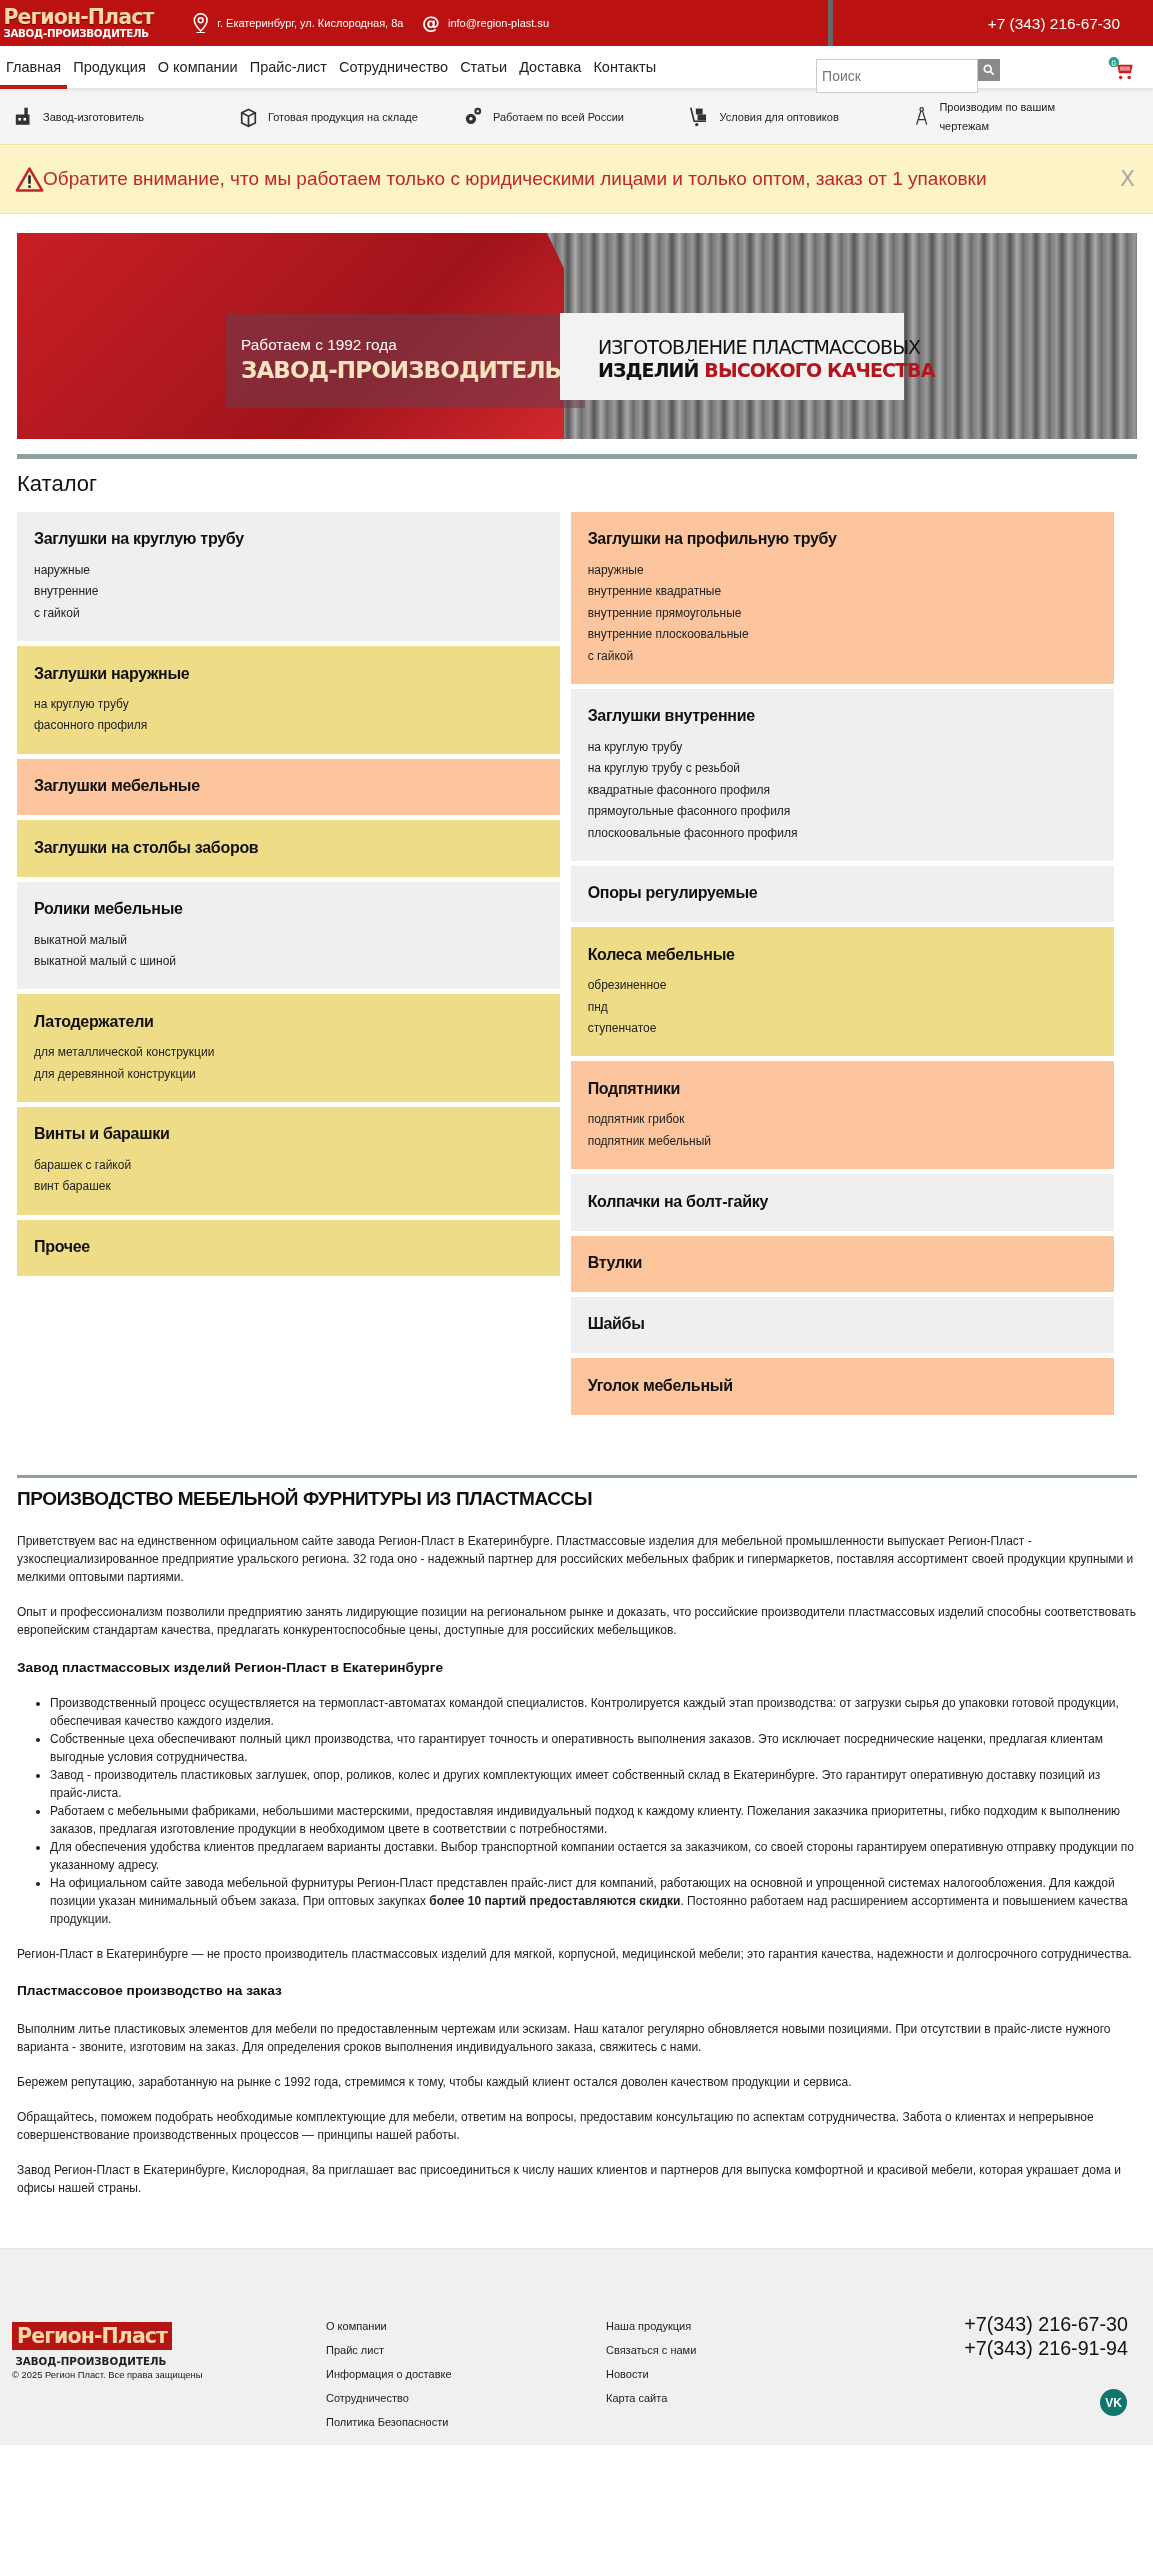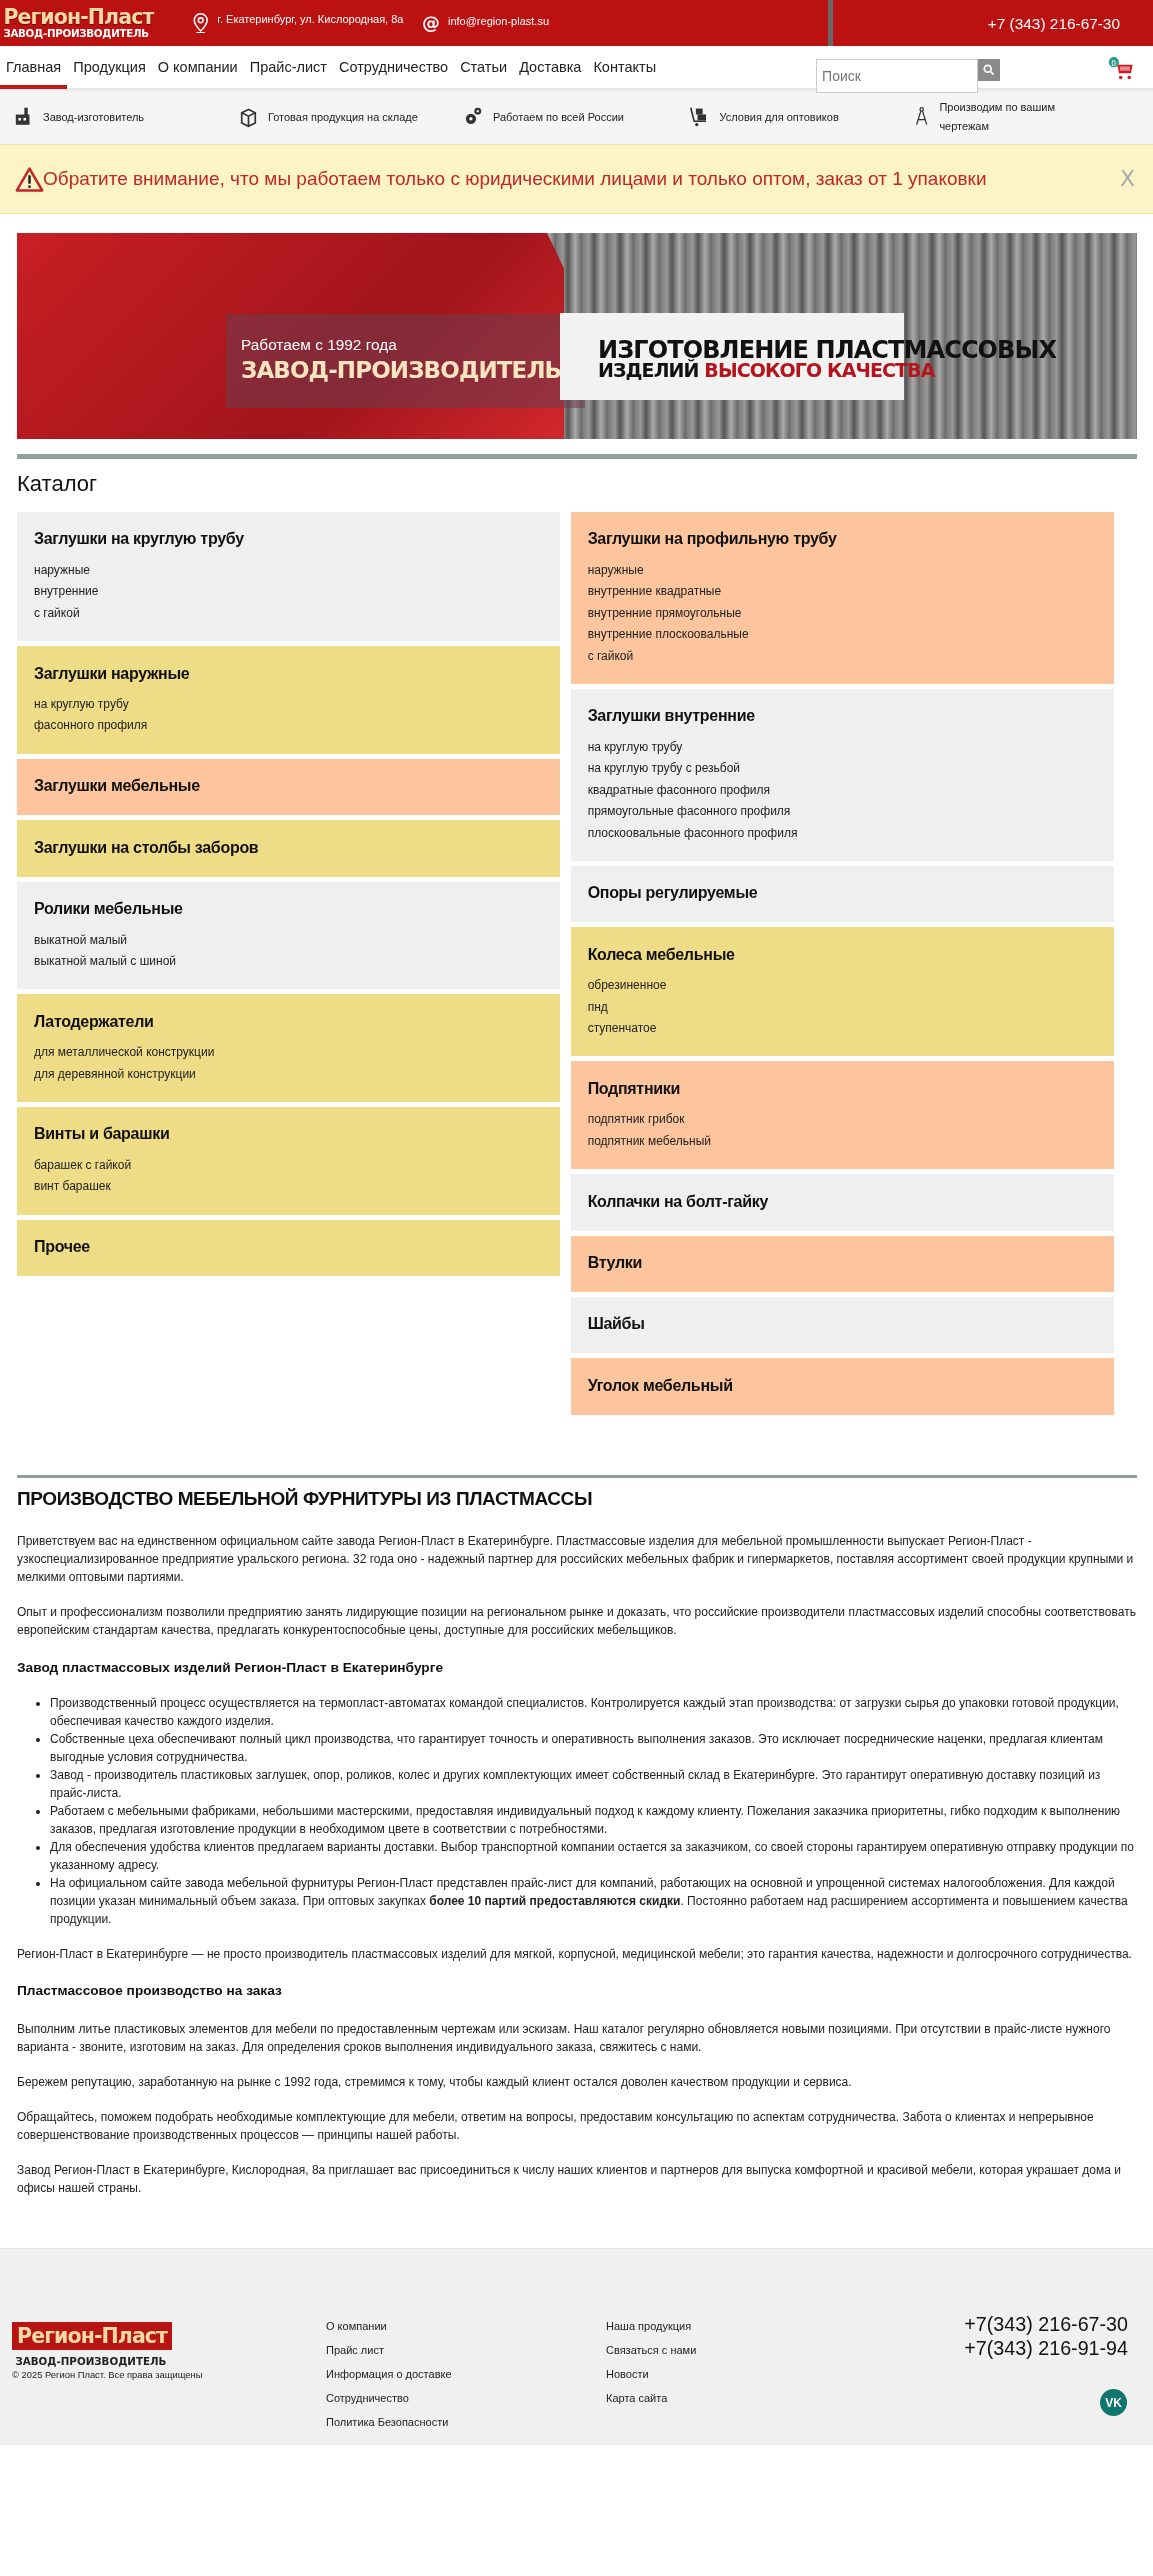--- a/index.html
+++ b/index.html
@@ -2,21 +2,21 @@
 <html style="font-size:13.7px"><head>
 <meta charset="utf-8">
 <style>
 *{box-sizing:border-box;margin:0;padding:0}
 body{width:1154px;font-family:"Liberation Sans",sans-serif;color:#222;background:#fff;position:relative}
 a{color:inherit;text-decoration:none}
 .topbar{height:46px;background:#bb1111;display:flex;align-items:center;position:relative}
 .logo{margin-left:3.4px;width:171px}
 .logo .l1{font-family:"DejaVu Sans",sans-serif;font-weight:bold;font-size:20.5px;color:#f7d9a8;letter-spacing:-0.9px;line-height:20.5px;text-shadow:0 0.9px 0.9px #7a0000}
 .logo .l2{font-family:"DejaVu Sans",sans-serif;font-weight:bold;font-size:10.3px;color:#fff;line-height:12px;letter-spacing:-0.3px}
-.tb-item{display:flex;color:#fff;font-size:11px;margin-left:19px}
+.tb-item{display:flex;align-items:center;color:#fff;font-size:11px;margin-left:19px}
 .tb-item svg{margin-right:8.5px}
 .tb-divider{position:absolute;left:828px;top:0;width:5.1px;height:46px;background:#666}
 .tb-phone{position:absolute;right:34px;top:14.5px;color:#fff;font-size:15.4px}
 .nav{height:43px;display:flex;align-items:center;border-bottom:0.9px solid #e6e6e6;position:relative;box-shadow:0 1.7px 2.6px rgba(0,0,0,0.06)}
 .nav-item{font-size:14.5px;padding:0 6px;height:43px;line-height:43px;color:#222;position:relative}
 .nav-item.active::after{content:"";position:absolute;left:0;right:0;bottom:0;height:3.4px;background:#b91b1b}
 .search{position:absolute;left:816px;top:13px;display:flex}
 .search input{width:162px;height:34px;border:0.9px solid #ccc;padding:0 5.1px;font-size:14px;font-family:"Liberation Sans",sans-serif;color:#555}
 .search button{width:22px;height:22px;border:none;background:#8a8a8a;display:flex;align-items:center;justify-content:center}
 .cart{position:absolute;left:1107px;top:10.3px}
@@ -27,21 +27,21 @@
 .alert-icon{position:absolute;left:15.4px;top:20.5px}
 .alert-text{color:#c0272d;font-size:19px;line-height:24px;width:1009px}
 .alert-close{position:absolute;right:19px;top:20.5px;font-size:22px;color:#aaa;font-family:"DejaVu Sans",sans-serif}
 .slider{margin:19px 17px 0 17px;height:206px;position:relative;overflow:hidden;background:#888}
 .slider .left{position:absolute;left:0;top:0;width:547px;height:250px;background:linear-gradient(135deg,#c81f25 0%,#a0141a 60%,#d92b30 100%);clip-path:polygon(0 0,530px 0,650px 250px,0 250px)}
 .slider .right{position:absolute;left:513px;top:0;right:0;height:250px;background:repeating-linear-gradient(90deg,#777 0,#999 6.8px,#555 12px,#aaa 19px,#666 26px)}
 .slider .band{position:absolute;left:209px;top:81px;width:359px;height:94px;background:rgba(110,60,80,0.55)}
 .slider .white{position:absolute;left:543px;top:80px;width:344px;height:87px;background:#f2f2f2}
 .slide-small{position:absolute;left:224px;top:103px;color:#fff;font-size:15.4px}
 .slide-big{position:absolute;left:224px;top:124px;color:#f9e4c0;font-weight:bold;font-size:23px;font-family:"DejaVu Sans",sans-serif;letter-spacing:-0.9px}
-.slide-r1{position:absolute;left:581px;top:103px;color:#111;font-weight:bold;font-size:24px;font-family:"DejaVu Sans",sans-serif;letter-spacing:-0.9px}
+.slide-r1{position:absolute;left:581px;top:103px;color:#111;font-weight:normal;font-size:19px;font-family:"DejaVu Sans",sans-serif;letter-spacing:-0.9px}
 .slide-r2{position:absolute;left:581px;top:126px;color:#111;font-weight:bold;font-size:19px;font-family:"DejaVu Sans",sans-serif;letter-spacing:-0.9px}
 .slide-r2 .red{color:#b4141b}
 .dots{position:absolute;left:549px;top:231px;display:flex;gap:10.3px}
 .dot{width:11px;height:11px;border-radius:50%;background:#fff}
 .dot.active{background:#9aa;border:1.7px solid #fff}
 .sep{height:4.3px;background:#8ea0a0;margin:15.4px 17px 0 17px}
 .catalog-title{font-size:22px;margin:12px 0 0 17px;color:#111}
 .catalog{display:flex;gap:10.3px;margin:15.4px 17px 0 17px;width:1097px}
 .col{width:544px;display:flex;flex-direction:column;gap:5px}
 .card{padding:15.4px 17px 17px 17px}

